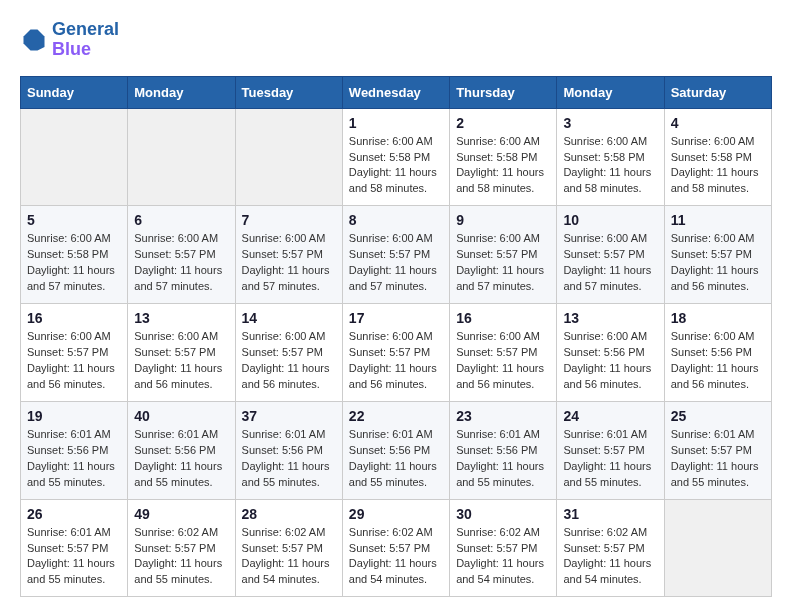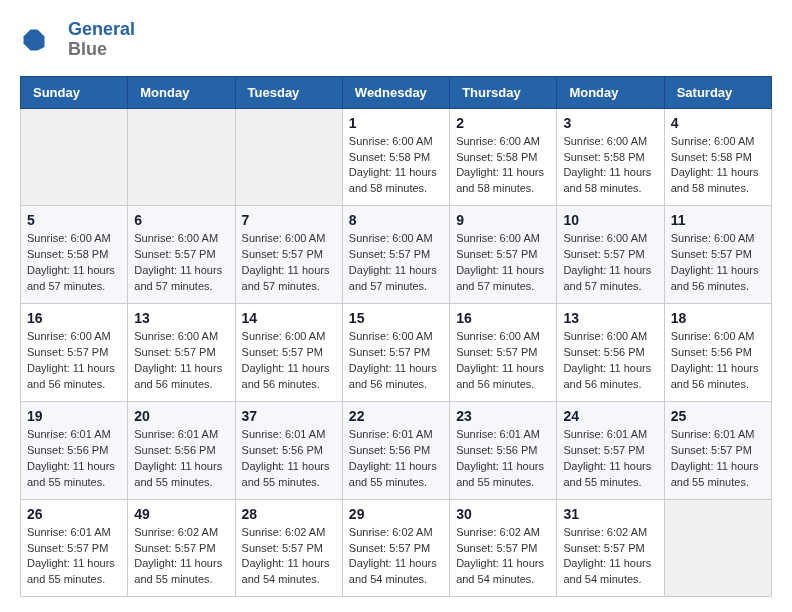--- a/index.html
+++ b/index.html
@@ -12,21 +12,21 @@
     }
     .header {
       display: flex;
       justify-content: space-between;
       align-items: flex-start;
       margin-bottom: 16px;
     }
     .logo {
       display: flex;
       align-items: center;
-      gap: 20px;
+      gap: 4px;
       justify-content: space-between;
     }
     .logo-text {
       font-size: 18px;
       font-weight: bold;
       color: #1a1a2e;
       line-height: 1.1;
     }
     .logo-text span {
       color: #2563a8;
@@ -52,21 +52,21 @@
     table {
       width: 100%;
       border-collapse: collapse;
       table-layout: fixed;
     }
     thead tr th {
       background: #2563a8;
       color: #fff;
       font-size: 13px;
       font-weight: bold;
-      padding: 8px 12px;
+      padding: 8px 6px;
       text-align: left;
       border: 1px solid #1a4a8a;
     }
     tbody tr td {
       border: 1px solid #ccc;
       vertical-align: top;
       padding: 6px 6px 8px 6px;
       height: 90px;
       background: #fff;
       font-size: 11px;
@@ -95,21 +95,21 @@
 <body>
 
 <div class="header">
   <div class="logo">
     <svg class="logo-icon" viewBox="0 0 32 32">
       <polygon points="20,4 28,12 28,24 20,28 12,28 4,20 4,12 12,4" fill="#2563a8"></polygon>
       <polygon points="22,8 28,14 22,8" fill="#4a90d9" opacity="0.7"></polygon>
     </svg>
     <div class="logo-text">
       <div><span>General</span></div>
-      <div style="color:#737373;">Blue</div>
+      <div style="color:#8b5cf6;">Blue</div>
     </div>
   </div>
   <div class="title-block">
     <div class="month-title"></div>
     <div class="location"></div>
   </div>
 </div>
 
 <table>
   <thead>
@@ -224,21 +224,21 @@
 and 56 minutes.</div>
         </td>
         <td>
           <span class="day-num">14</span>
           <div class="day-info" style="white-space: pre-line;">Sunrise: 6:00 AM
 Sunset: 5:57 PM
 Daylight: 11 hours
 and 56 minutes.</div>
         </td>
         <td>
-          <span class="day-num">15</span>
+          <span class="day-num">17</span>
           <div class="day-info" style="white-space: pre-line;">Sunrise: 6:00 AM
 Sunset: 5:57 PM
 Daylight: 11 hours
 and 56 minutes.</div>
         </td>
         <td>
           <span class="day-num">16</span>
           <div class="day-info" style="white-space: pre-line;">Sunrise: 6:00 AM
 Sunset: 5:57 PM
 Daylight: 11 hours
@@ -261,21 +261,21 @@
       </tr>
       <tr>
         <td>
           <span class="day-num">19</span>
           <div class="day-info" style="white-space: pre-line;">Sunrise: 6:01 AM
 Sunset: 5:56 PM
 Daylight: 11 hours
 and 55 minutes.</div>
         </td>
         <td>
-          <span class="day-num">20</span>
+          <span class="day-num">40</span>
           <div class="day-info" style="white-space: pre-line;">Sunrise: 6:01 AM
 Sunset: 5:56 PM
 Daylight: 11 hours
 and 55 minutes.</div>
         </td>
         <td>
           <span class="day-num">37</span>
           <div class="day-info" style="white-space: pre-line;">Sunrise: 6:01 AM
 Sunset: 5:56 PM
 Daylight: 11 hours

